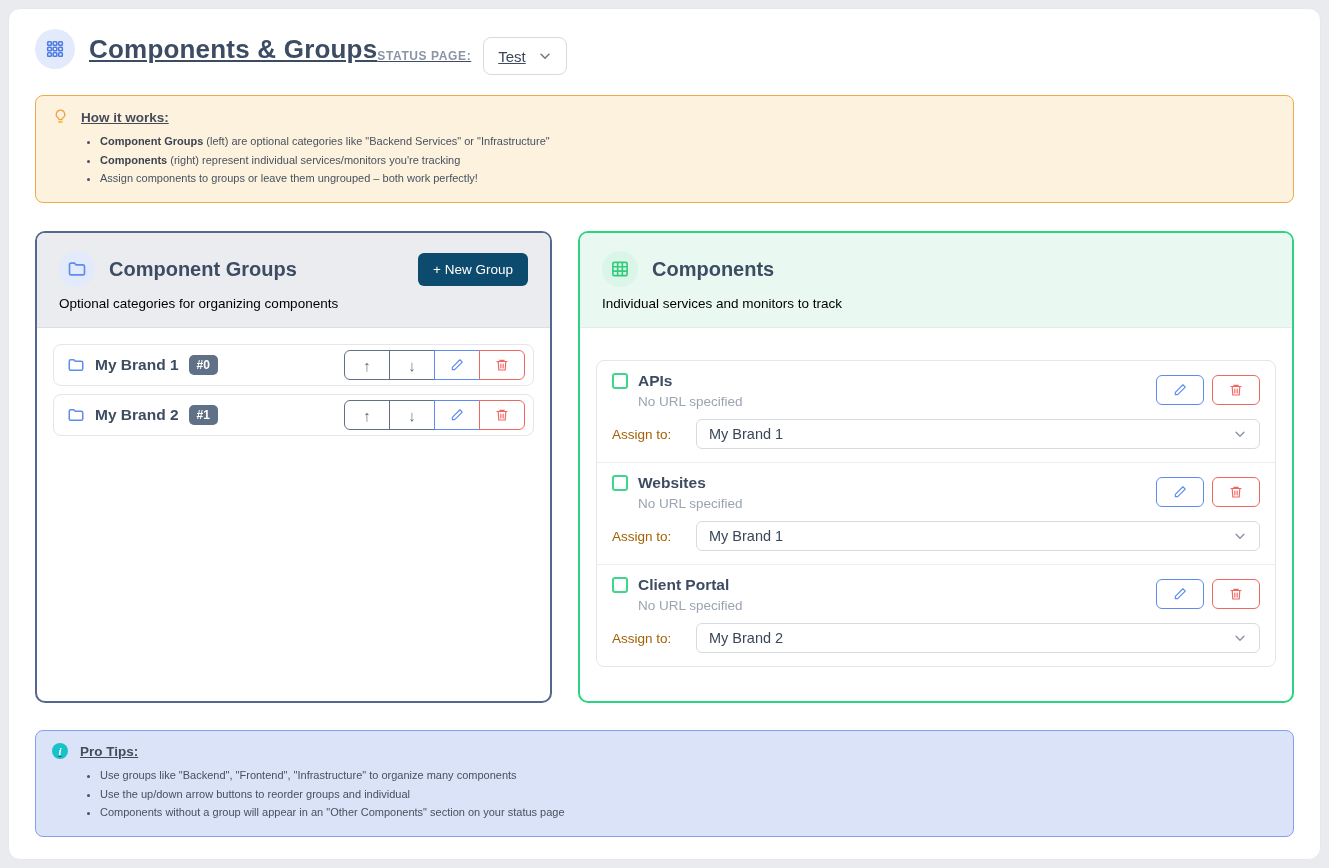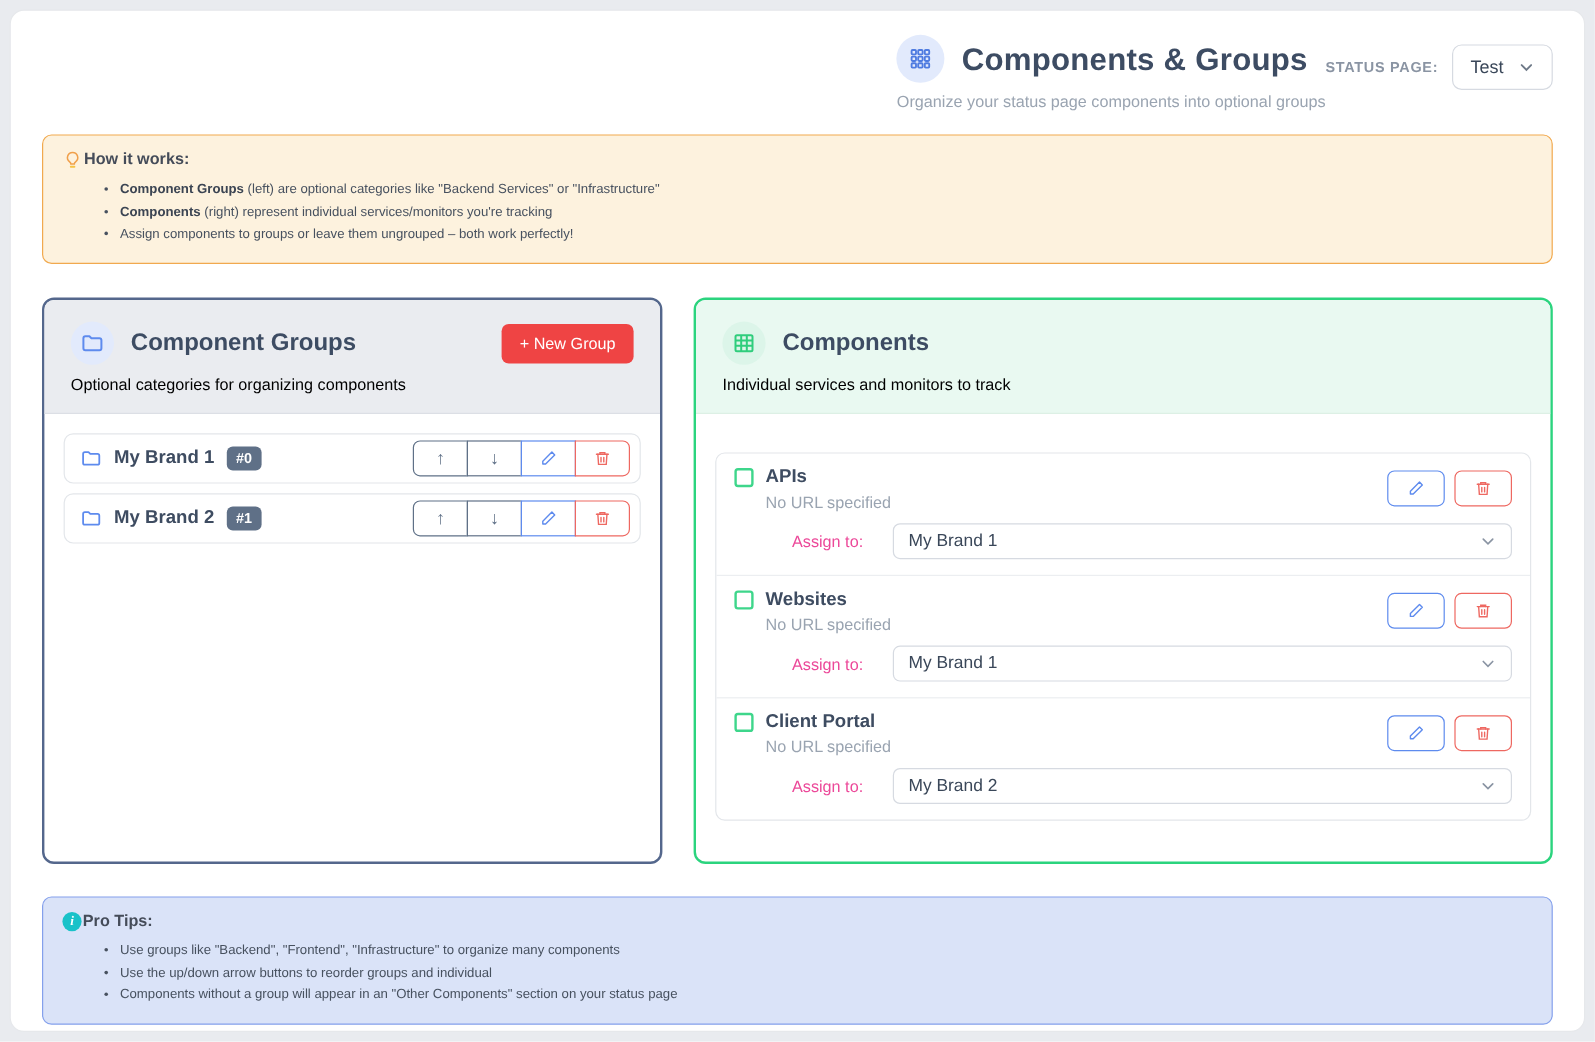--- a/index.html
+++ b/index.html
@@ -10,40 +10,40 @@
   body{
     width:1329px; height:868px; background:#e9ebef;
     font-family:"Liberation Sans", sans-serif; color:var(--dark);
     padding:8px; overflow:hidden;
   }
   .card{
     background:#fff; border:1px solid #e6e8eb; border-radius:12px;
     width:1313px; height:852px; padding:20px 26px 0;
   }
   
-  .hdr{display:flex; justify-content:flex-end; align-items:flex-start;}
+  .hdr{display:flex; justify-content:flex-start; align-items:flex-start;text-decoration:underline;}
   .hdr-left .title-row{display:flex; align-items:center; gap:14px;}
   .page-ico{
     width:40px; height:40px; border-radius:50%; background:#e2eafc;
     display:flex; align-items:center; justify-content:center; flex:0 0 auto;
   }
   h1{font-size:26px; font-weight:600; color:var(--dark); letter-spacing:.2px;}
   .page-sub{margin-top:8px; font-size:13.5px; color:var(--muted);}
   .hdr-right{display:flex; align-items:center; gap:12px; margin-top:8px;}
   .sp-label{font-size:12px; color:#8a94a3; letter-spacing:.6px; font-weight:600;}
   .fake-select{
     display:flex; align-items:center; justify-content:space-between; gap:12px;
     background:#fff; border:1px solid #d6dae1; border-radius:8px;
     padding:0 14px; height:38px; font-size:15px; color:#3a4759; cursor:pointer;
   }
   
   .info-box{border-radius:8px; padding:12px 16px; margin-top:20px;}
   .info-box.warn{background:#fdf2de; border:1px solid #f1a94e;}
   .info-box.tip{background:#dae3f8; border:1px solid #84a0ec; margin-top:27px;}
-  .info-head{display:flex; align-items:flex-start; gap:1px; font-size:13.5px; font-weight:700; color:#454c59;}
+  .info-head{display:flex; align-items:flex-end; gap:12px; font-size:13.5px; font-weight:700; color:#454c59;text-decoration:underline;}
   .info-box ul{margin:7px 0 2px; padding-left:48px; font-size:11px; color:#47515f; line-height:1.7;}
   .info-box li b{color:#3b4452;}
   .i-circle{
     width:16px; height:16px; border-radius:50%; background:#19c2c9; color:#fff;
     font-size:11px; font-weight:700; display:flex; align-items:center; justify-content:center;
     font-family:"Liberation Serif", serif; font-style:italic; flex:0 0 auto;
   }
   
   .panels{display:flex; gap:26px; margin-top:28px; height:472px;}
   .panel{border-radius:10px; background:#fff; display:flex; flex-direction:column; overflow:hidden;}
@@ -52,21 +52,21 @@
   .panel-head{padding:18px 22px 16px;}
   .panel.groups .panel-head{background:#eaecf0; border-bottom:1px solid #dcdfe5;}
   .panel.comps  .panel-head{background:#e9f9f1; border-bottom:1px solid #ddf0e5;}
   .panel-title-row{display:flex; align-items:center; gap:14px;}
   .panel-title-row h2{font-size:20px; font-weight:600; color:var(--dark); flex:1;}
   .badge-ico{width:36px; height:36px; border-radius:9px; display:flex; align-items:center; justify-content:center; flex:0 0 auto;}
   .badge-ico.blue{background:#e2eafc; border-radius:50%;}
   .badge-ico.green{background:#dcf5e9; border-radius:50%;}
   .panel-sub{margin-top:9px; font-size:13.5px; color:#000000;}
   .btn{border:none; border-radius:6px; color:#fff; font-size:13.5px; padding:9px 15px; cursor:pointer; font-family:inherit; white-space:nowrap;}
-  .btn.slate{background:#ef4444;}
+  .btn.slate{background:#0c4a6e;}
   .btn.green{background:#2fcd7c;}
   .panel-body{padding:16px; flex:1;border-radius:31px;}
   
   .group-row{
     display:flex; align-items:center; justify-content:space-between;
     border:1px solid var(--border); border-radius:8px; padding:5px 8px 5px 13px;
     margin-bottom:8px; background:#fff;
   }
   .group-row .gleft{display:flex; align-items:center; gap:10px;}
   .gname{font-size:15.5px; font-weight:700; color:#3e4c61;}
@@ -94,21 +94,21 @@
   .comp-top{display:flex; justify-content:space-between; align-items:flex-start;}
   .comp-id .nrow{display:flex; align-items:center; gap:10px;}
   .chk{width:16px; height:16px; border:2px solid #3ed68b; border-radius:3px; flex:0 0 auto;}
   .cname{font-size:15.5px; font-weight:700; color:#3e4c61;text-align:center;}
   .curl{margin:4px 0 0 26px; font-size:13.5px; color:var(--muted);}
   .comp-actions{display:flex; gap:8px; margin-top:3px;}
   .act-btn{width:48px; height:30px; border-radius:6px; background:#fff; display:flex; align-items:center; justify-content:center; cursor:pointer;}
   .act-btn.edit{border:1px solid var(--blue); color:var(--blue);}
   .act-btn.del{border:1px solid var(--red); color:var(--red);}
   .assign-row{display:flex; align-items:center; gap:16px; margin-top:10px;}
-  .assign-label{font-size:13.5px; color:#ec4899; width:68px; flex:0 0 auto;margin-left:48px;}
+  .assign-label{font-size:13.5px; color:#a16207; width:68px; flex:0 0 auto;}
   .assign-row .fake-select{flex:1; height:30px; border-radius:6px; padding:0 12px; font-size:14.5px;}
 </style>
 </head>
 <body>
 
 <div class="card">
 
   <div class="hdr">
     <div class="hdr-left">
       <div class="title-row">
@@ -120,21 +120,20 @@
             <rect x="4" y="10" width="4" height="4" rx="0.8"></rect>
               <rect x="10" y="10" width="4" height="4" rx="0.8"></rect>
               <rect x="16" y="10" width="4" height="4" rx="0.8"></rect>
             <rect x="4" y="16" width="4" height="4" rx="0.8"></rect>
               <rect x="10" y="16" width="4" height="4" rx="0.8"></rect>
               <rect x="16" y="16" width="4" height="4" rx="0.8"></rect>
           </svg>
         </span>
         <h1>Components &amp; Groups</h1>
       </div>
-      <div class="page-sub">Organize your status page components into optional groups</div>
     </div>
     <div class="hdr-right">
       <span class="sp-label">STATUS PAGE:</span>
       <div class="fake-select">
         <span>Test</span>
         <span style="display:flex">
           <svg viewBox="0 0 16 16" width="14" height="14" fill="none" stroke="#6f7a88" stroke-width="1.8" stroke-linecap="round">
               <path d="M3.5 6l4.5 4.5L12.5 6"></path>
             </svg>
         </span>

